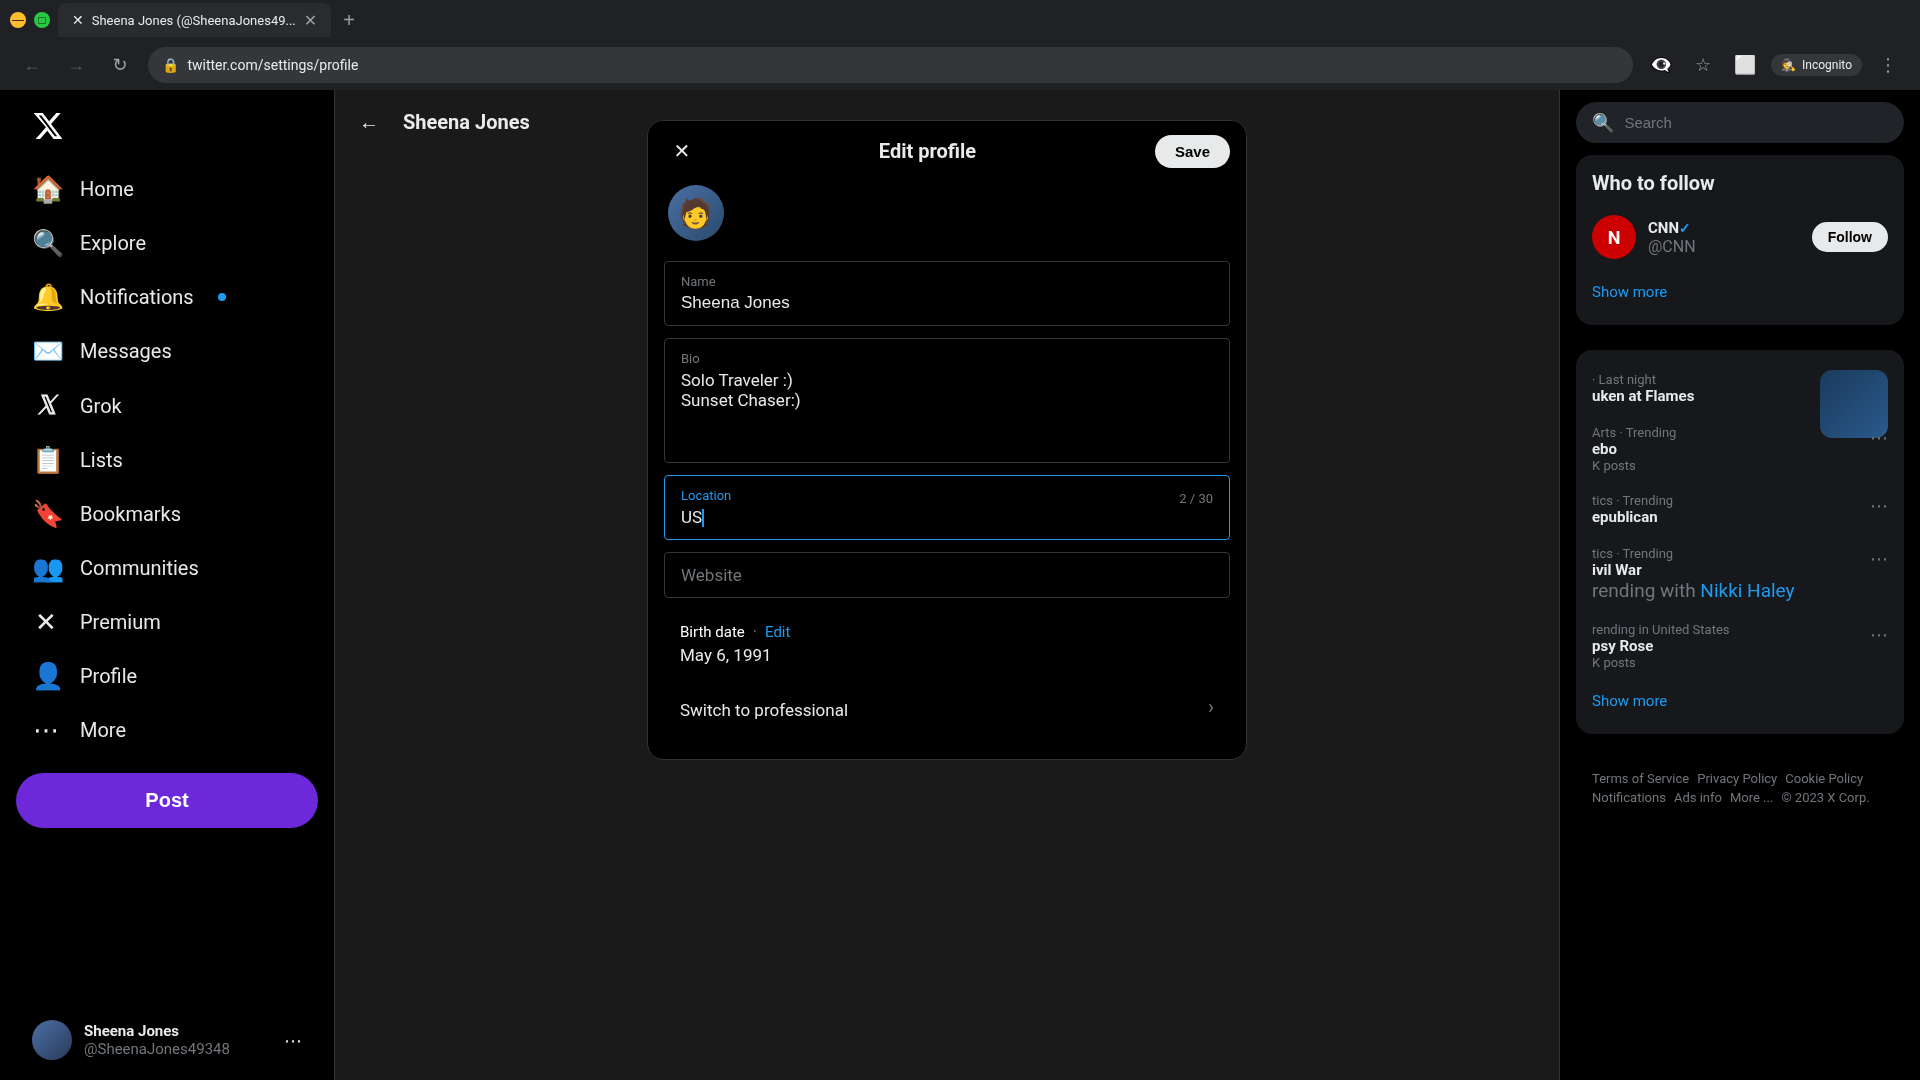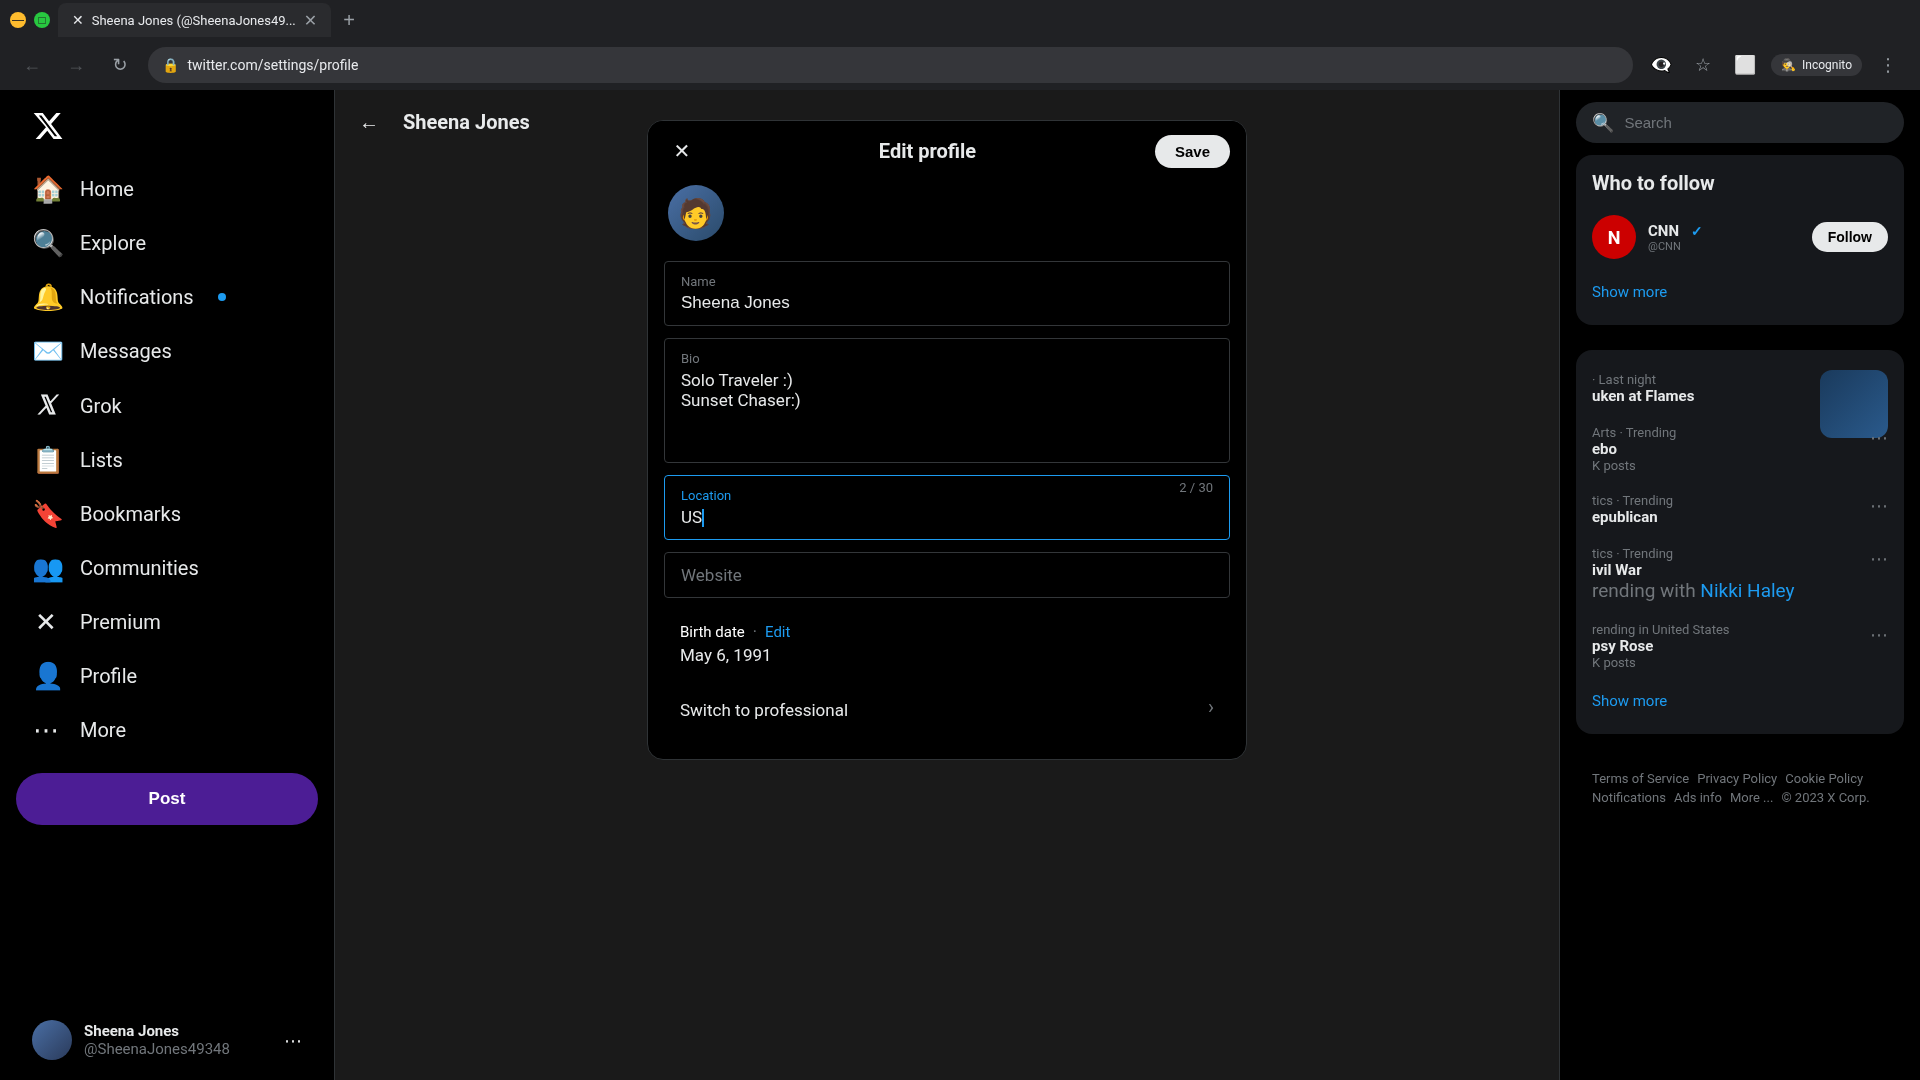--- a/index.html
+++ b/index.html
@@ -181,26 +181,26 @@
     }
     .sidebar-item-label { font-size: 20px; }
     .notification-dot {
       width: 8px;
       height: 8px;
       background: #1d9bf0;
       border-radius: 50%;
       margin-left: 4px;
     }
     .sidebar-post-btn {
-      background: #4c1d95;
+      background: #6d28d9;
       color: #fff;
       border: none;
       border-radius: 9999px;
       padding: 16px 32px;
-      font-size: 17px;
+      font-size: 20px;
       font-weight: 700;
       cursor: pointer;
       margin: 16px 0;
       width: 100%;
       text-align: center;
     }
     .sidebar-user {
       display: flex;
       align-items: center;
       gap: 12px;
@@ -370,21 +370,21 @@
       color: #e7e9ea;
       font-size: 17px;
       background: none;
       border: none;
       outline: none;
       width: 100%;
     }
     .modal-field-count {
       position: absolute;
       right: 16px;
-      top: 4px;
+      top: 15px;
       color: #71767b;
       font-size: 13px;
     }
     .modal-field-bio {
       min-height: 80px;
       white-space: pre-wrap;
     }
     .cursor {
       display: inline-block;
       width: 2px;
@@ -491,24 +491,24 @@
       font-size: 18px;
       flex-shrink: 0;
     }
     .follow-info { flex: 1; }
     .follow-name {
       color: #e7e9ea;
       font-weight: 700;
       font-size: 15px;
       display: flex;
       align-items: center;
-      gap: 12px;
+      gap: 0;
     }
     .verified-badge { color: #1d9bf0; font-size: 14px; }
-    .follow-handle { color: #71767b; font-size: 11px; }
+    .follow-handle { color: #71767b; font-size: 16px; }
     .follow-btn {
       background: #e7e9ea;
       color: #000;
       border: none;
       border-radius: 9999px;
       padding: 7px 16px;
       font-size: 14px;
       font-weight: 700;
       cursor: pointer;
     }

